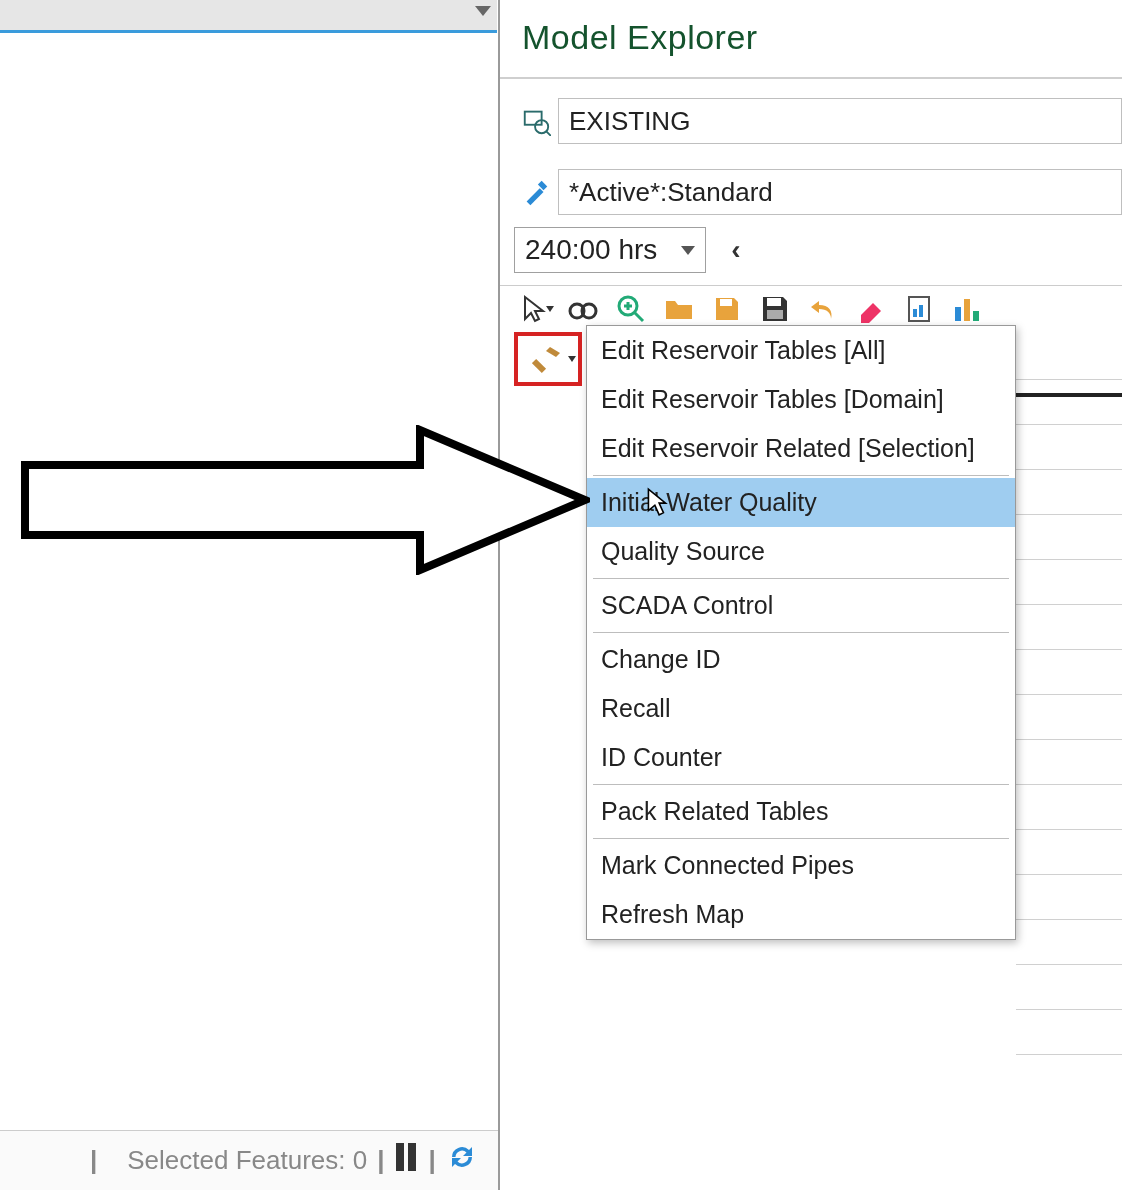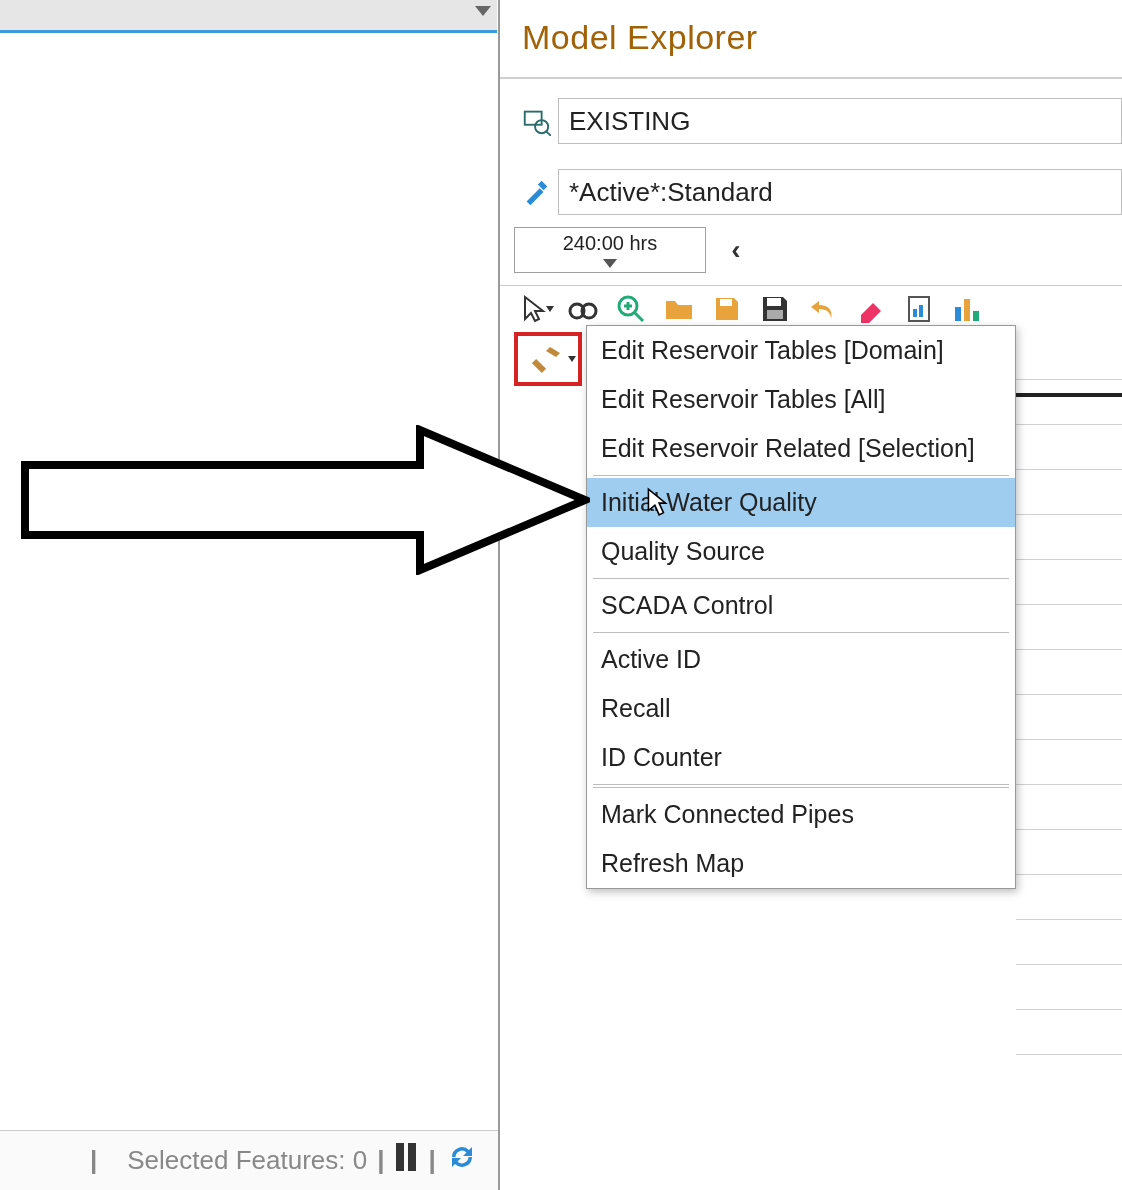--- a/index.html
+++ b/index.html
@@ -61,21 +61,21 @@
   .right-panel {
     position: absolute;
     left: 500px;
     top: 0;
     width: 622px;
     height: 1190px;
     background: #fff;
   }
   .panel-title {
     font-size: 34px;
-    color: #a16207;
+    color: #14532d;
     padding: 18px 0 20px 22px;
     border-bottom: 2px solid #cfcfcf;
     letter-spacing: 0.5px;
   }
   .info-row {
     display: flex;
     align-items: center;
     padding: 19px 0 6px 14px;
     font-size: 26px;
     color: #222;
@@ -96,29 +96,28 @@
     align-items:center;
   }
   .time-row {
     display:flex;
     align-items:center;
     padding: 6px 0 6px 14px;
   }
   .time-select {
     border:1px solid #a0a0a0;
     padding: 4px 10px;
-    font-size:20px;
+    font-size:28px;
     width: 170px;
     height: 36px;
     display:flex;
     align-items:center;
     justify-content:space-between;
     color:#222;
     background:#fff;
-    flex-direction:column;
   }
   .time-select .chev {
     width:0;height:0;border-left:7px solid transparent;border-right:7px solid transparent;border-top:9px solid #555;
   }
   .time-prev {
     margin-left: 20px;
     font-size: 28px;
     font-weight:bold;
     color:#333;
     width:20px;
@@ -437,33 +436,34 @@
     <div></div>
     <div></div>
     <div></div>
     <div></div>
     <div></div>
     <div></div>
 </div>
 <div class="thick-line"></div>
 
 <div class="context-menu" id="context-menu">
+    <div class="item">Edit Reservoir Tables [All]</div>
     <div class="item">Edit Reservoir Tables [Domain]</div>
-    <div class="item">Edit Reservoir Tables [All]</div>
     <div class="item">Edit Reservoir Related [Selection]</div>
     <div class="divider"></div>
     <div class="item hover">Initial Water Quality</div>
     <div class="item">Quality Source</div>
     <div class="divider"></div>
     <div class="item">SCADA Control</div>
     <div class="divider"></div>
-    <div class="item">Active ID</div>
+    <div class="item">Change ID</div>
     <div class="item">Recall</div>
     <div class="item">ID Counter</div>
     <div class="divider"></div>
+    <div class="item">Pack Related Tables</div>
     <div class="divider"></div>
     <div class="item">Mark Connected Pipes</div>
     <div class="item">Refresh Map</div>
   </div>
 
 <svg class="big-arrow" viewBox="0 0 570 150">
   <path d="M 5 40 L 400 40 L 400 5 L 565 75 L 400 145 L 400 110 L 5 110 Z" fill="#ffffff" stroke="#000" stroke-width="8"></path>
 </svg>
 
 <svg class="cursor" viewBox="0 0 20 28">

